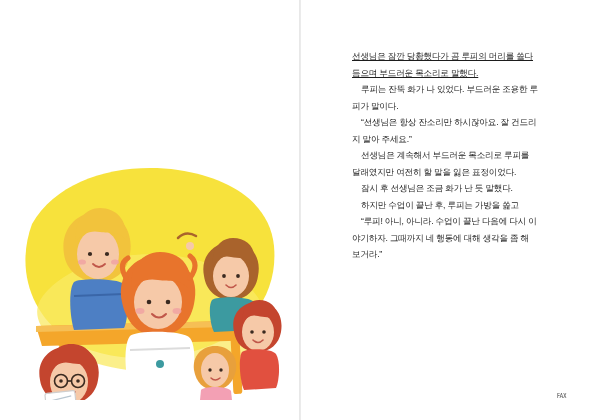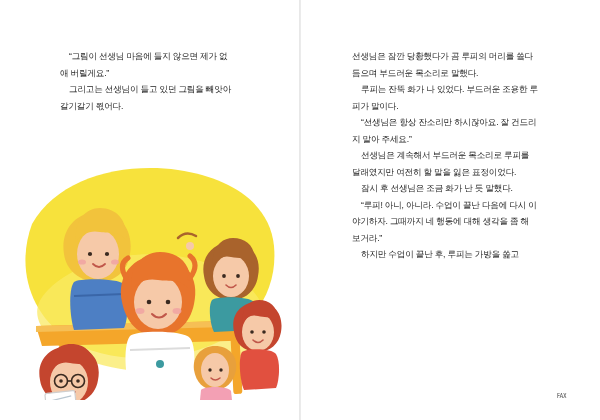--- a/index.html
+++ b/index.html
@@ -32,21 +32,21 @@
     position: absolute;
     font-size: 8.6px;
     line-height: 16.5px;
     color: #1d1d1d;
     letter-spacing: -0.2px;
   }
   .col p {
     margin: 0;
     text-indent: 9px;
   }
-  .col p.noindent { text-indent: 0; }
+  .col p.noindent { text-indent: 0; text-decoration: underline; }
   .col-left {
     left: 60px;
     top: 48px;
     width: 175px;
   }
   .col-right {
     left: 352px;
     top: 48px;
     width: 186px;
   }
@@ -69,24 +69,20 @@
   .illus svg { display: block; }
 </style>
 </head>
 <body>
 
 <div class="page">
   <div class="spread">
 
     <div class="gutter"></div>
 
-    <div class="col col-left">
-      <p>“그림이 선생님 마음에 들지 않으면 제가 없애 버릴게요.”</p>
-      <p>그리고는 선생님이 들고 있던 그림을 빼앗아 갈기갈기 쬓어다.</p>
-    </div>
 
     <div class="illus">
       <svg width="270" height="250" viewBox="0 0 270 250" xmlns="http://www.w3.org/2000/svg">
         <defs>
           <clipPath id="clipAll">
               <rect x="0" y="0" width="270" height="250"></rect>
             </clipPath>
         </defs>
         <g clip-path="url(#clipAll)">
 
@@ -179,20 +175,20 @@
         </g>
       </svg>
     </div>
 
     <div class="col col-right">
       <p class="noindent">선생님은 잠깐 당황했다가 곰 루피의 머리를 쓬다듬으며 부드러운 목소리로 말했다.</p>
       <p>루피는 잔뚝 화가 나 있었다. 부드러운 조용한 루피가 말이다.</p>
       <p>“선생님은 항상 잔소리만 하시잖아요. 잘 건드리지 말아 주세요.”</p>
       <p>선생님은 계속해서 부드러운 목소리로 루피를 달래였지만 여전히 할 말을 잃은 표정이었다.</p>
       <p>잠시 후 선생님은 조금 화가 난 듯 말했다.</p>
+      <p>하지만 수업이 끝난 후, 루피는 가방을 쏥고</p>
       <p>“루피! 아니, 아니라. 수업이 끝난 다음에 다시 이야기하자. 그때까지 네 행동에 대해 생각을 좀 해 보거라.”</p>
-      <p>하지만 수업이 끝난 후, 루피는 가방을 쏥고</p>
     </div>
 
     <div class="page-number">℻</div>
 
   </div>
 </div>
 
 </body></html>

